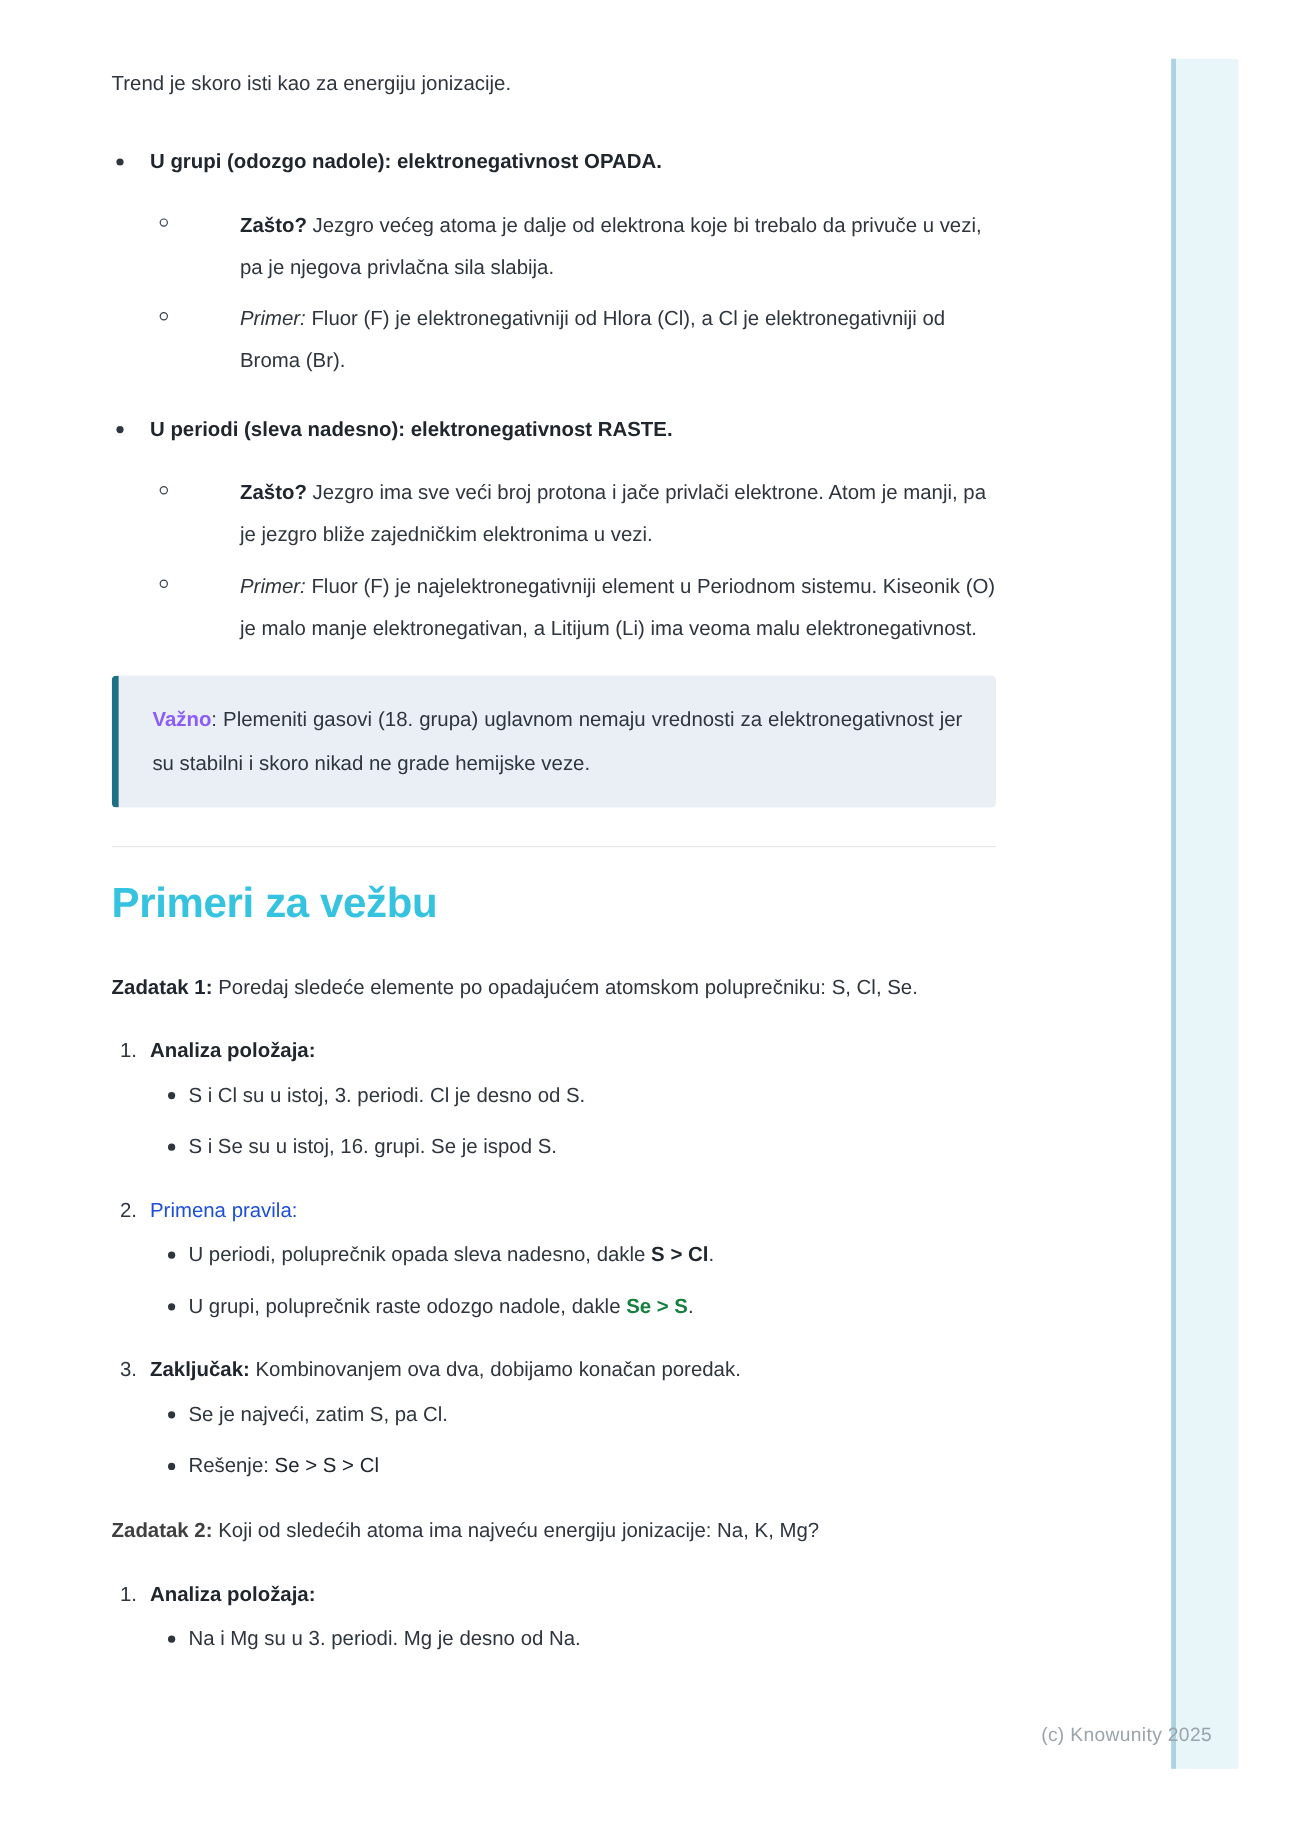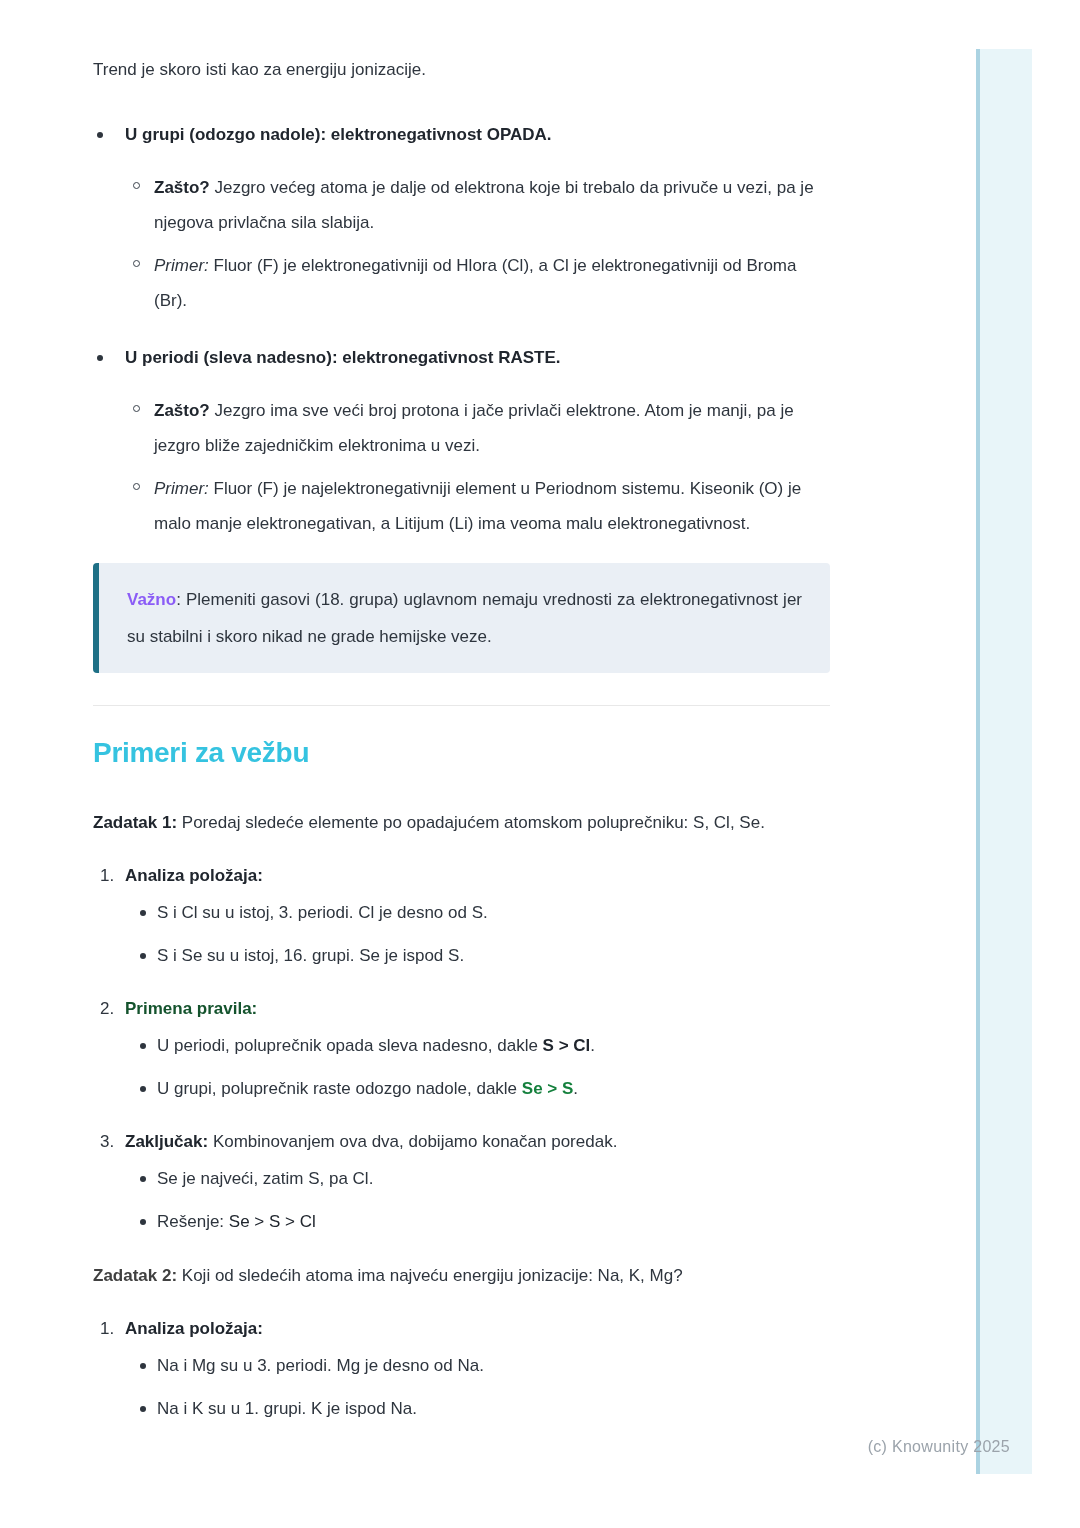--- a/index.html
+++ b/index.html
@@ -40,42 +40,42 @@
   .intro{margin:0 0 30px 0;}
   ul,ol{list-style:none;margin:0;padding:0;}
   .lvl1 > li{display:flex;margin-bottom:14px;}
   .dot{
     flex:none;width:6px;height:6px;border-radius:50%;
     background:var(--text);
     margin:15px 0 0 4px;
   }
   .lvl1 > li > .li-body{margin-left:22px;flex:1;}
   .li-title{font-weight:700;color:#20262e;margin-bottom:18px;}
-  .lvl2 > li{display:flex;margin-bottom:8px;}
+  .lvl2 > li{display:flex;margin-bottom:8px;gap:46px;}
   .circle{
     flex:none;width:7px;height:7px;border-radius:50%;
     border:1.5px solid #3a424c;background:transparent;
     margin:12px 0 0 8px;
   }
   .lvl2 > li > .li-text{margin-left:14px;flex:1;}
   .callout{
     margin-top:4px;
     background:var(--callout-bg);
     border-left:6px solid var(--callout-border);
     border-radius:4px;
     padding:18px 28px;
   }
   .callout p{line-height:37px;text-align:justify;}
   .divider{
     border:none;border-top:1px solid var(--divider);
     margin:32px 0 0 0;
   }
   .section-heading{
     margin:30px 0 34px 0;
-    font-size:28px;line-height:34px;
+    font-size:35px;line-height:34px;
     font-weight:700;
     color:var(--accent);
     letter-spacing:-0.3px;
   }
   .task{line-height:38px;margin:0 0 16px 0;}
   .steps > li{margin-bottom:18px;}
   .step-head{display:flex;padding-left:7px;}
   .step-head .num{flex:none;width:25px;}
   .step-head .step-label{flex:1;}
   .stepbullets{margin-top:2px;padding-left:47px;}
@@ -157,21 +157,21 @@
         </li>
         <li>
           <span class="dot"></span>
           <div class="li-text"><span>S i Se su u istoj, 16. grupi. Se je ispod S.</span></div>
         </li>
       </ul>
     </li>
     <li>
       <div class="step-head">
         <span class="num">2.</span>
-        <span class="step-label"><span style="font-weight: 700; color: #14532d;">Primena pravila:</span></span>
+        <span class="step-label"><span style="font-weight: 400; color: #1d4ed8;">Primena pravila:</span></span>
       </div>
       <ul class="stepbullets">
         <li>
           <span class="dot"></span>
           <div class="li-text"><span>U periodi, poluprečnik opada sleva nadesno, dakle </span><span style="font-weight: 700; color: rgb(32, 38, 46);">S &gt; Cl</span><span>.</span></div>
         </li>
         <li>
           <span class="dot"></span>
           <div class="li-text"><span>U grupi, poluprečnik raste odozgo nadole, dakle </span><span style="font-weight: 700; color: #15803d;">Se &gt; S</span><span>.</span></div>
         </li>
@@ -201,23 +201,19 @@
     <li>
       <div class="step-head">
         <span class="num">1.</span>
         <span class="step-label"><span style="font-weight: 700; color: rgb(32, 38, 46);">Analiza položaja:</span></span>
       </div>
       <ul class="stepbullets">
         <li>
           <span class="dot"></span>
           <div class="li-text"><span>Na i Mg su u 3. periodi. Mg je desno od Na.</span></div>
         </li>
-        <li>
-          <span class="dot"></span>
-          <div class="li-text"><span>Na i K su u 1. grupi. K je ispod Na.</span></div>
-        </li>
       </ul>
     </li>
   </ol>
 
 </div>
 
 <div class="watermark">(c) Knowunity 2025</div>
 
 </body></html>

